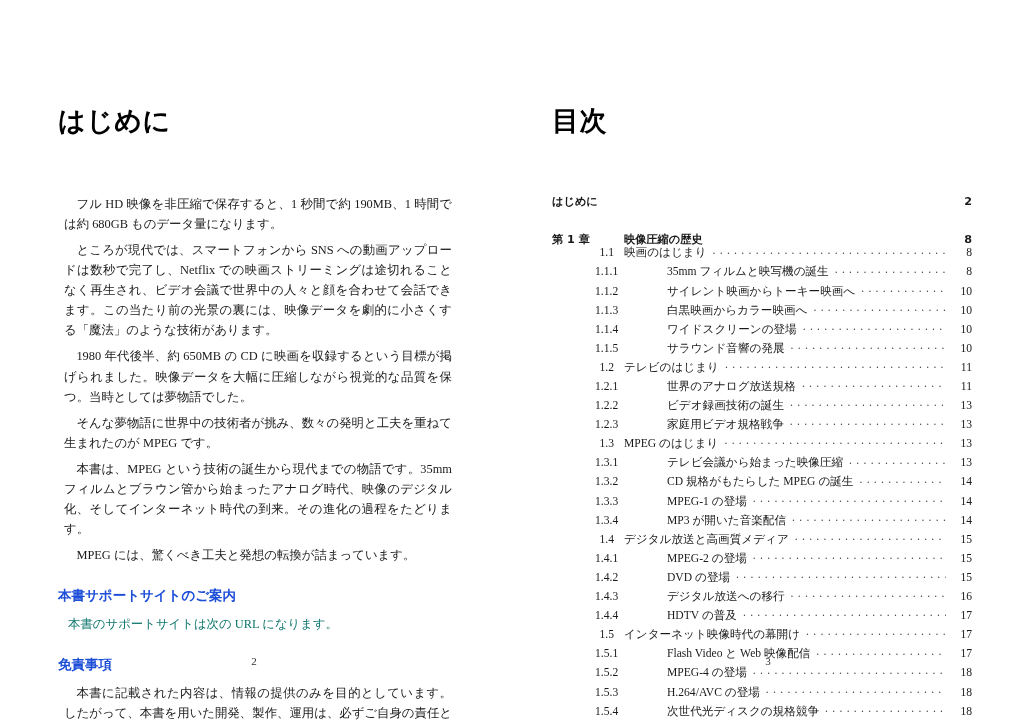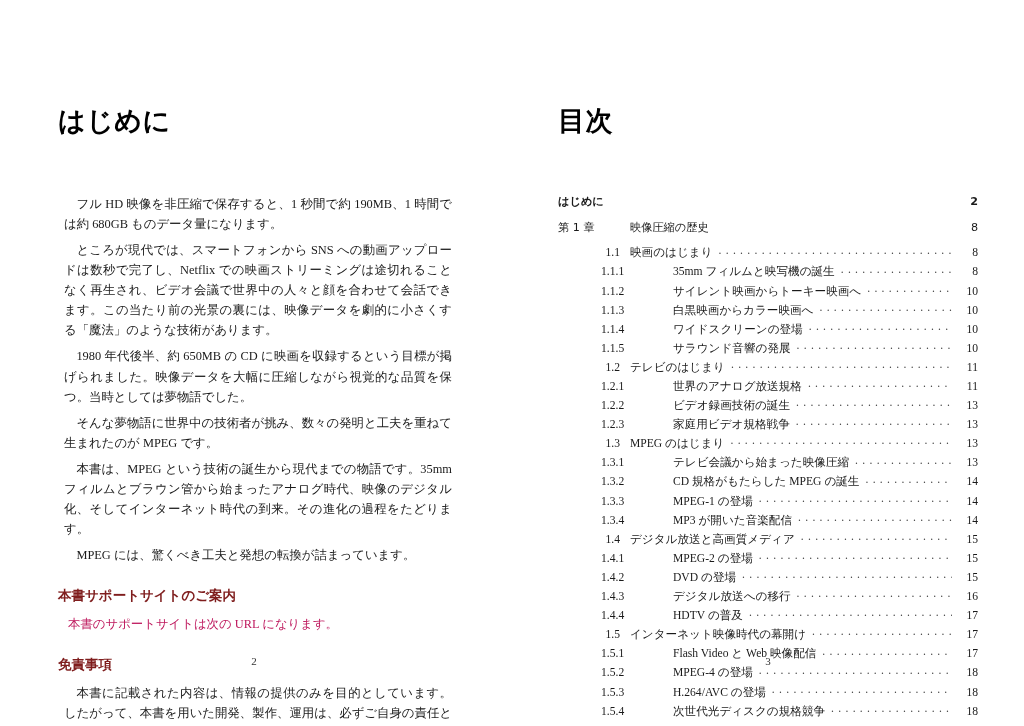--- a/index.html
+++ b/index.html
@@ -32,61 +32,61 @@
     box-sizing: border-box;
     padding-left: 21px;
   }
   .page-body {
     position: absolute;
     left: 58px;
     top: 104px;
     width: 400px;
   }
   .page-right .page-body {
-    left: 46px;
+    left: 40px;
     width: 420px;
   }
 
   
   .chapter-title {
     font-family: "DejaVu Sans", "Liberation Sans", sans-serif;
     font-weight: 700;
     font-size: 27px;
     line-height: 1.25;
     letter-spacing: 0.5px;
     margin: 0 0 56px 0;
     color: #000;
   }
   .section-heading {
     font-family: "DejaVu Sans", "Liberation Sans", sans-serif;
     font-weight: 700;
     font-size: 13.5px;
     line-height: 1.3;
     margin: 22px 0 9px 0;
-    color: #7f1d1d;
+    color: #1d4ed8;
   }
 
   
   .para {
     font-size: 12.4px;
     line-height: 1.62;
     margin: 6px;
     text-align: justify;
     text-justify: inter-character;
     text-indent: 1em;
     color: #1a1a1a;
   }
   .para + .para { margin-top: 0; }
   .para-sub {
     font-size: 12.4px;
     line-height: 1.62;
     margin: 0;
     padding-left: 10px;
     text-indent: 0;
-    color: #be185d;
+    color: #0f766e;
   }
   .url-line {
     font-family: "DejaVu Sans Mono", "Liberation Mono", monospace;
     font-size: 11.6px;
     line-height: 1.62;
     padding-left: 10px;
     margin: 0;
     color: #1a1a1a;
     letter-spacing: -0.1px;
   }
@@ -105,23 +105,24 @@
     white-space: nowrap;
   }
   .toc-row.front {
     font-family: "DejaVu Sans", "Liberation Sans", sans-serif;
     font-weight: 700;
     font-size: 11.2px;
     height: 26px;
   }
   .toc-row.chapter {
     font-family: "DejaVu Sans", "Liberation Sans", sans-serif;
-    font-weight: 400;
+    font-weight: 700;
     font-size: 11.2px;
     height: 25px;
+    align-items: flex-end;
   }
   .toc-num {
     flex: 0 0 auto;
     text-align: right;
     font-variant-numeric: lining-nums;
   }
   .toc-num.lvl0 { width: 0; }
   .toc-num.lvl1 { width: 62px; }
   .toc-num.lvl2 { width: 105px; text-align: left; padding-left: 43px; box-sizing: border-box; }
   .toc-label {

